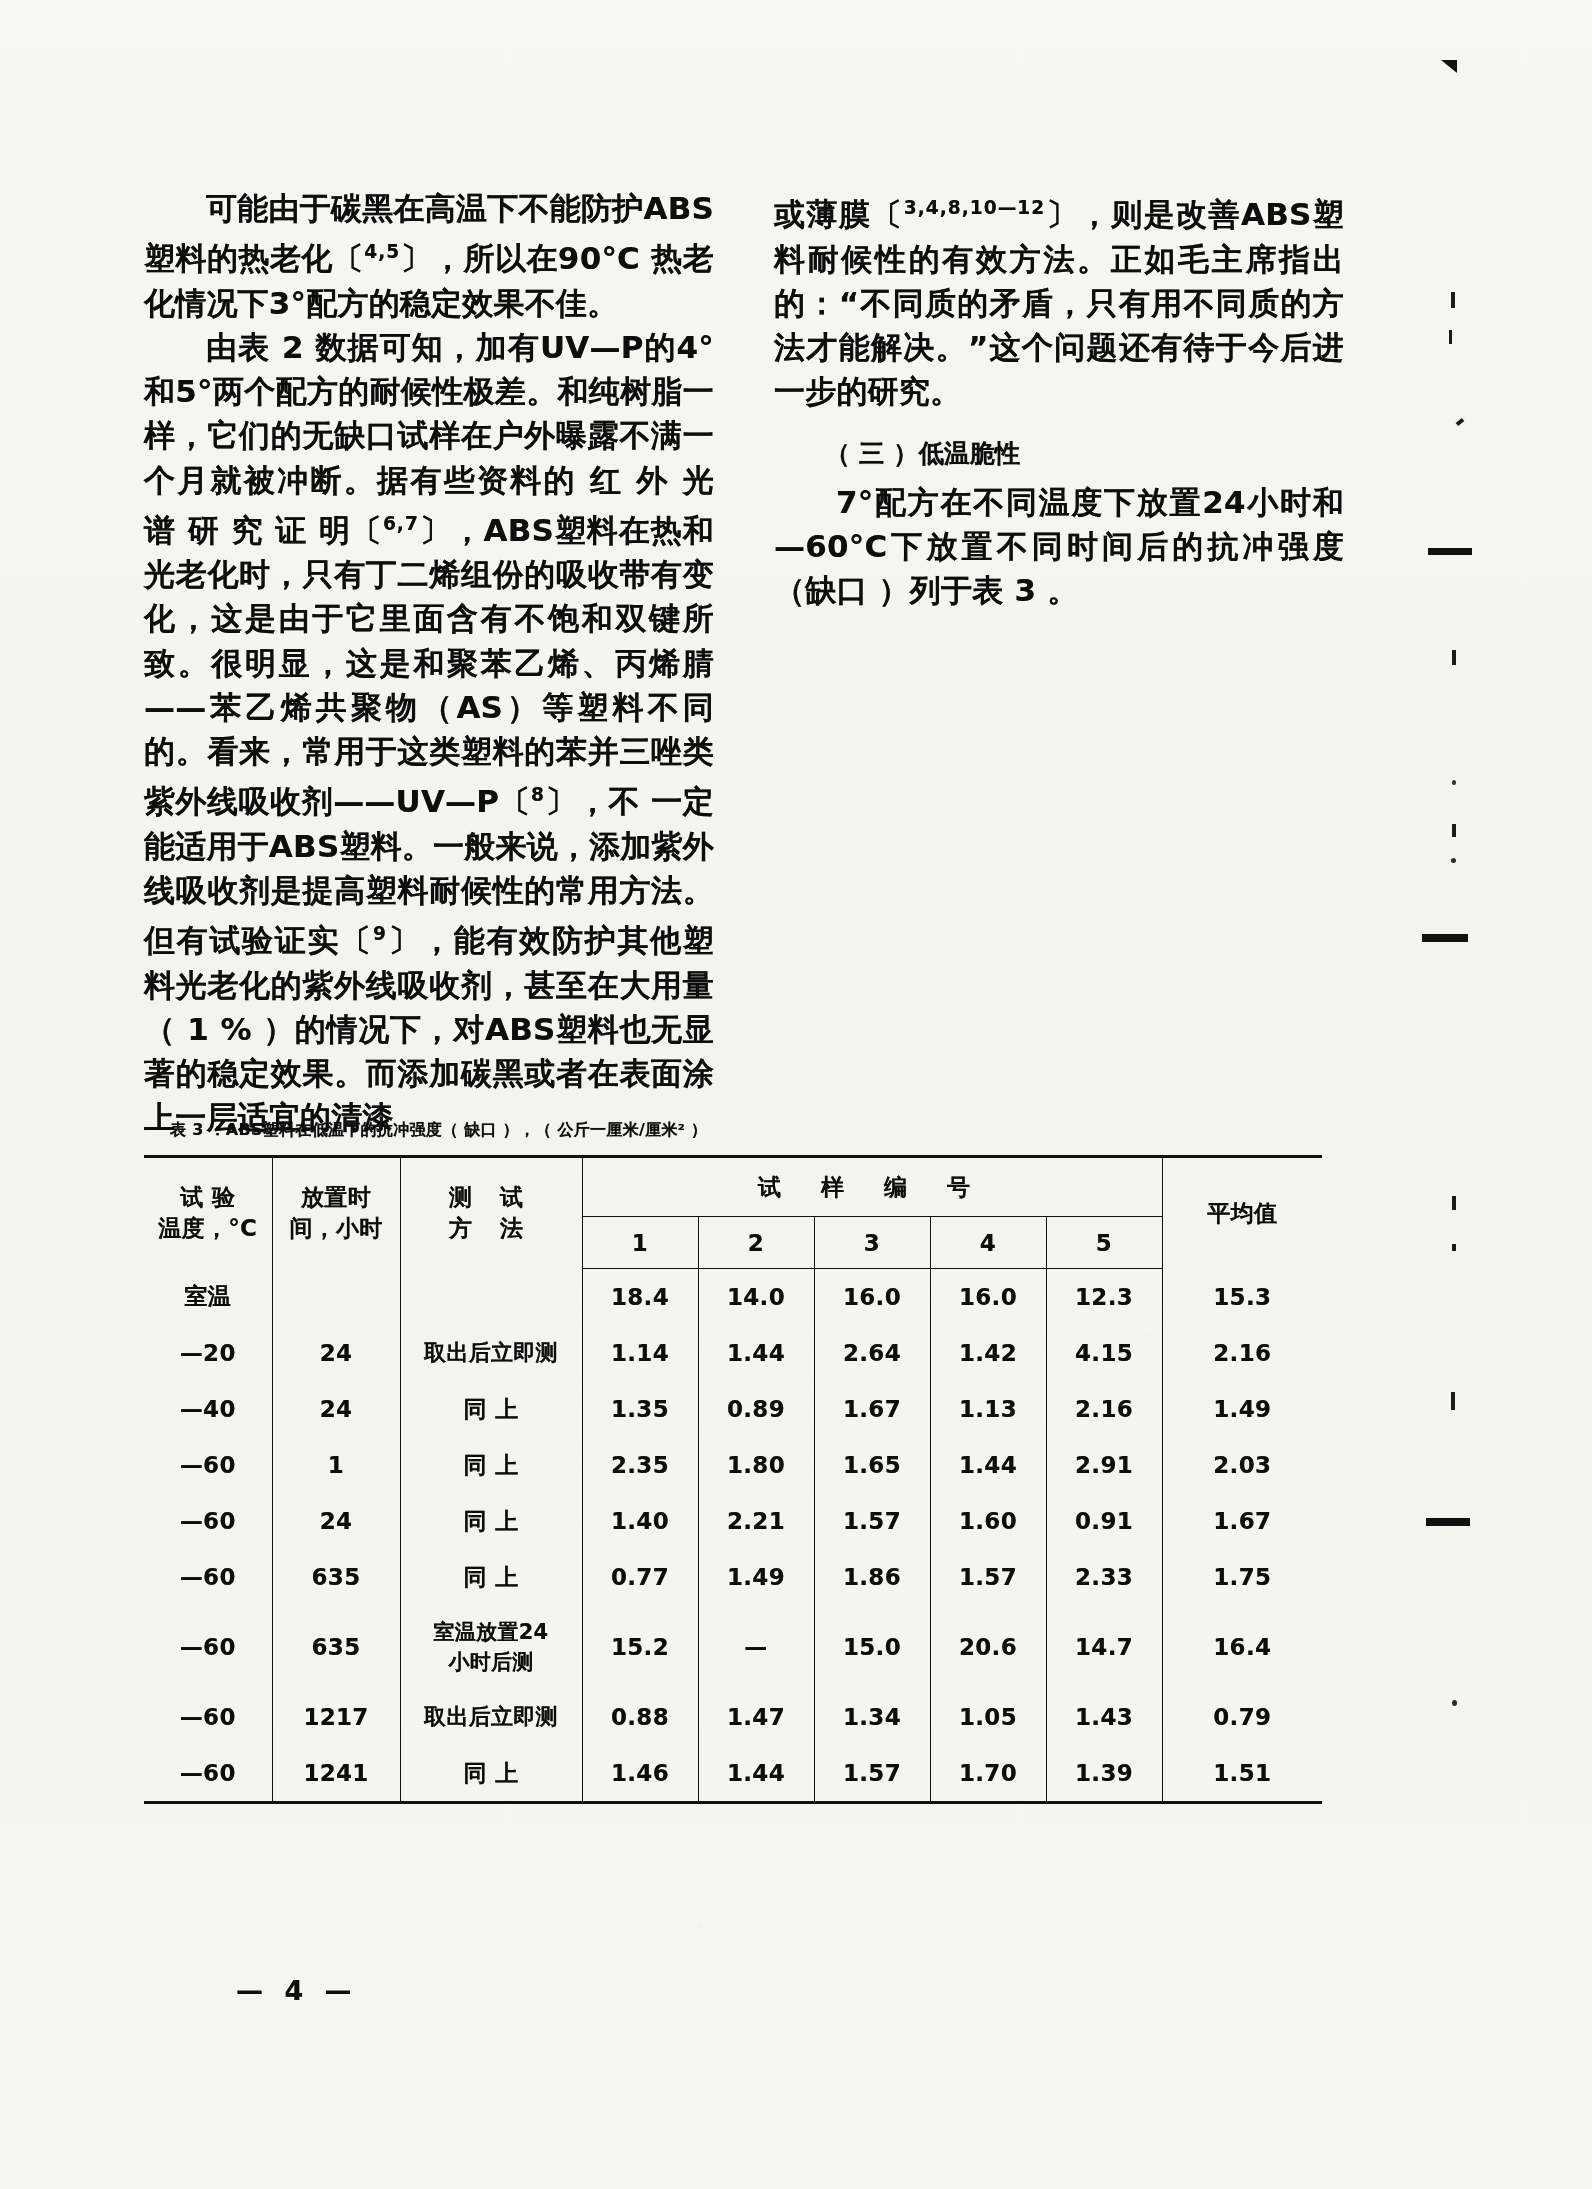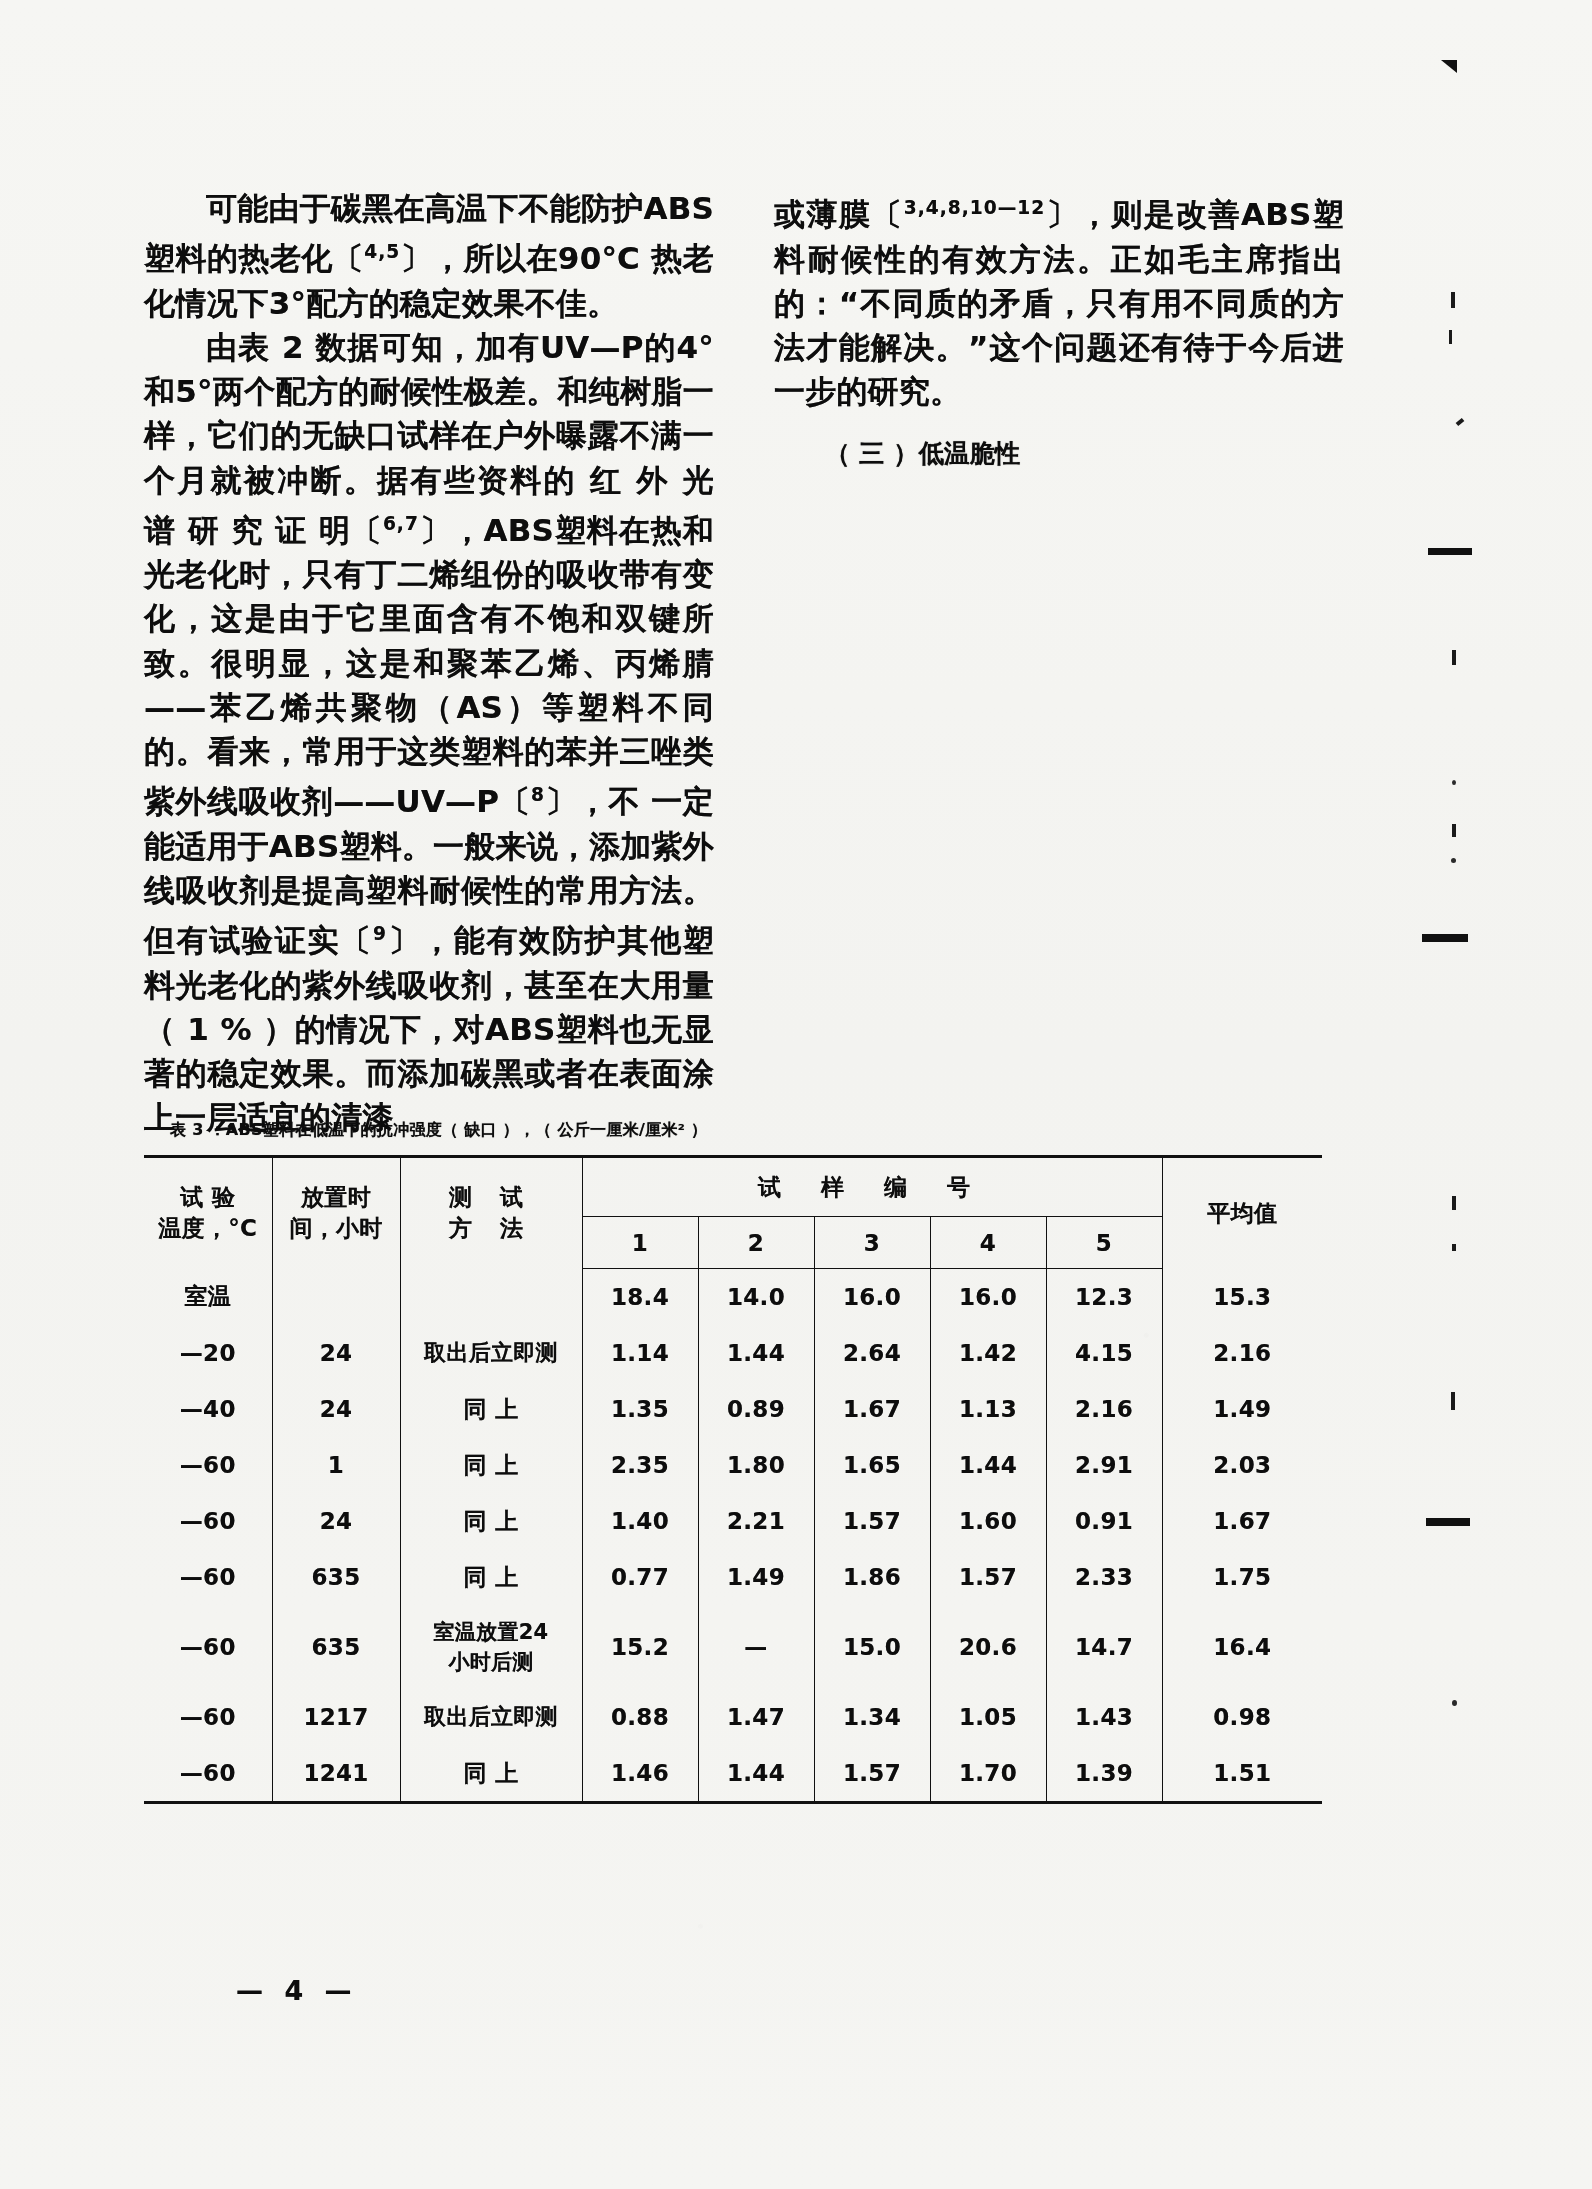--- a/index.html
+++ b/index.html
@@ -146,20 +146,21 @@
 
     </div>
 
     <div class="col">
 
       <p><span>或薄膜〔</span><sup>3,4,8,10—12</sup><span>〕，则是改善ABS塑料耐候性的有效方法。正如毛主席指出的：</span><span class="q">“不同质的矛盾，只有用不同质的方法才能解决。”</span><span>这个问题还有待于今后进一步的研究。</span></p>
 
 
       <div class="heading">（ 三 ）低温脆性</div>
 
+      <p class="ind">7°配方在不同温度下放置24小时和—60°C下放置不同时间后的抗冲强度（缺口 ）列于表 3 。</p>
 
     </div>
   </div>
 
   <div class="tablewrap">
 
     <div class="tcap">表 3 ：ABS塑料在低温下的抗冲强度（ 缺口 ），（ 公斤一厘米/厘米² ）</div>
 
     <table class="t3">
       <colgroup>
@@ -287,21 +288,21 @@
         </tr>
         <tr class="datarow">
           <td class="nol">—60</td>
           <td>1217</td>
           <td class="small-m">取出后立即测</td>
           <td>0.88</td>
           <td>1.47</td>
           <td>1.34</td>
           <td>1.05</td>
           <td>1.43</td>
-          <td class="nor">0.98</td>
+          <td class="nor">0.79</td>
         </tr>
         <tr class="datarow tb-bot">
           <td class="nol tb-bot">—60</td>
           <td class="tb-bot">1241</td>
           <td class="spaced tb-bot">同 上</td>
           <td class="tb-bot">1.46</td>
           <td class="tb-bot">1.44</td>
           <td class="tb-bot">1.57</td>
           <td class="tb-bot">1.70</td>
           <td class="tb-bot">1.39</td>

